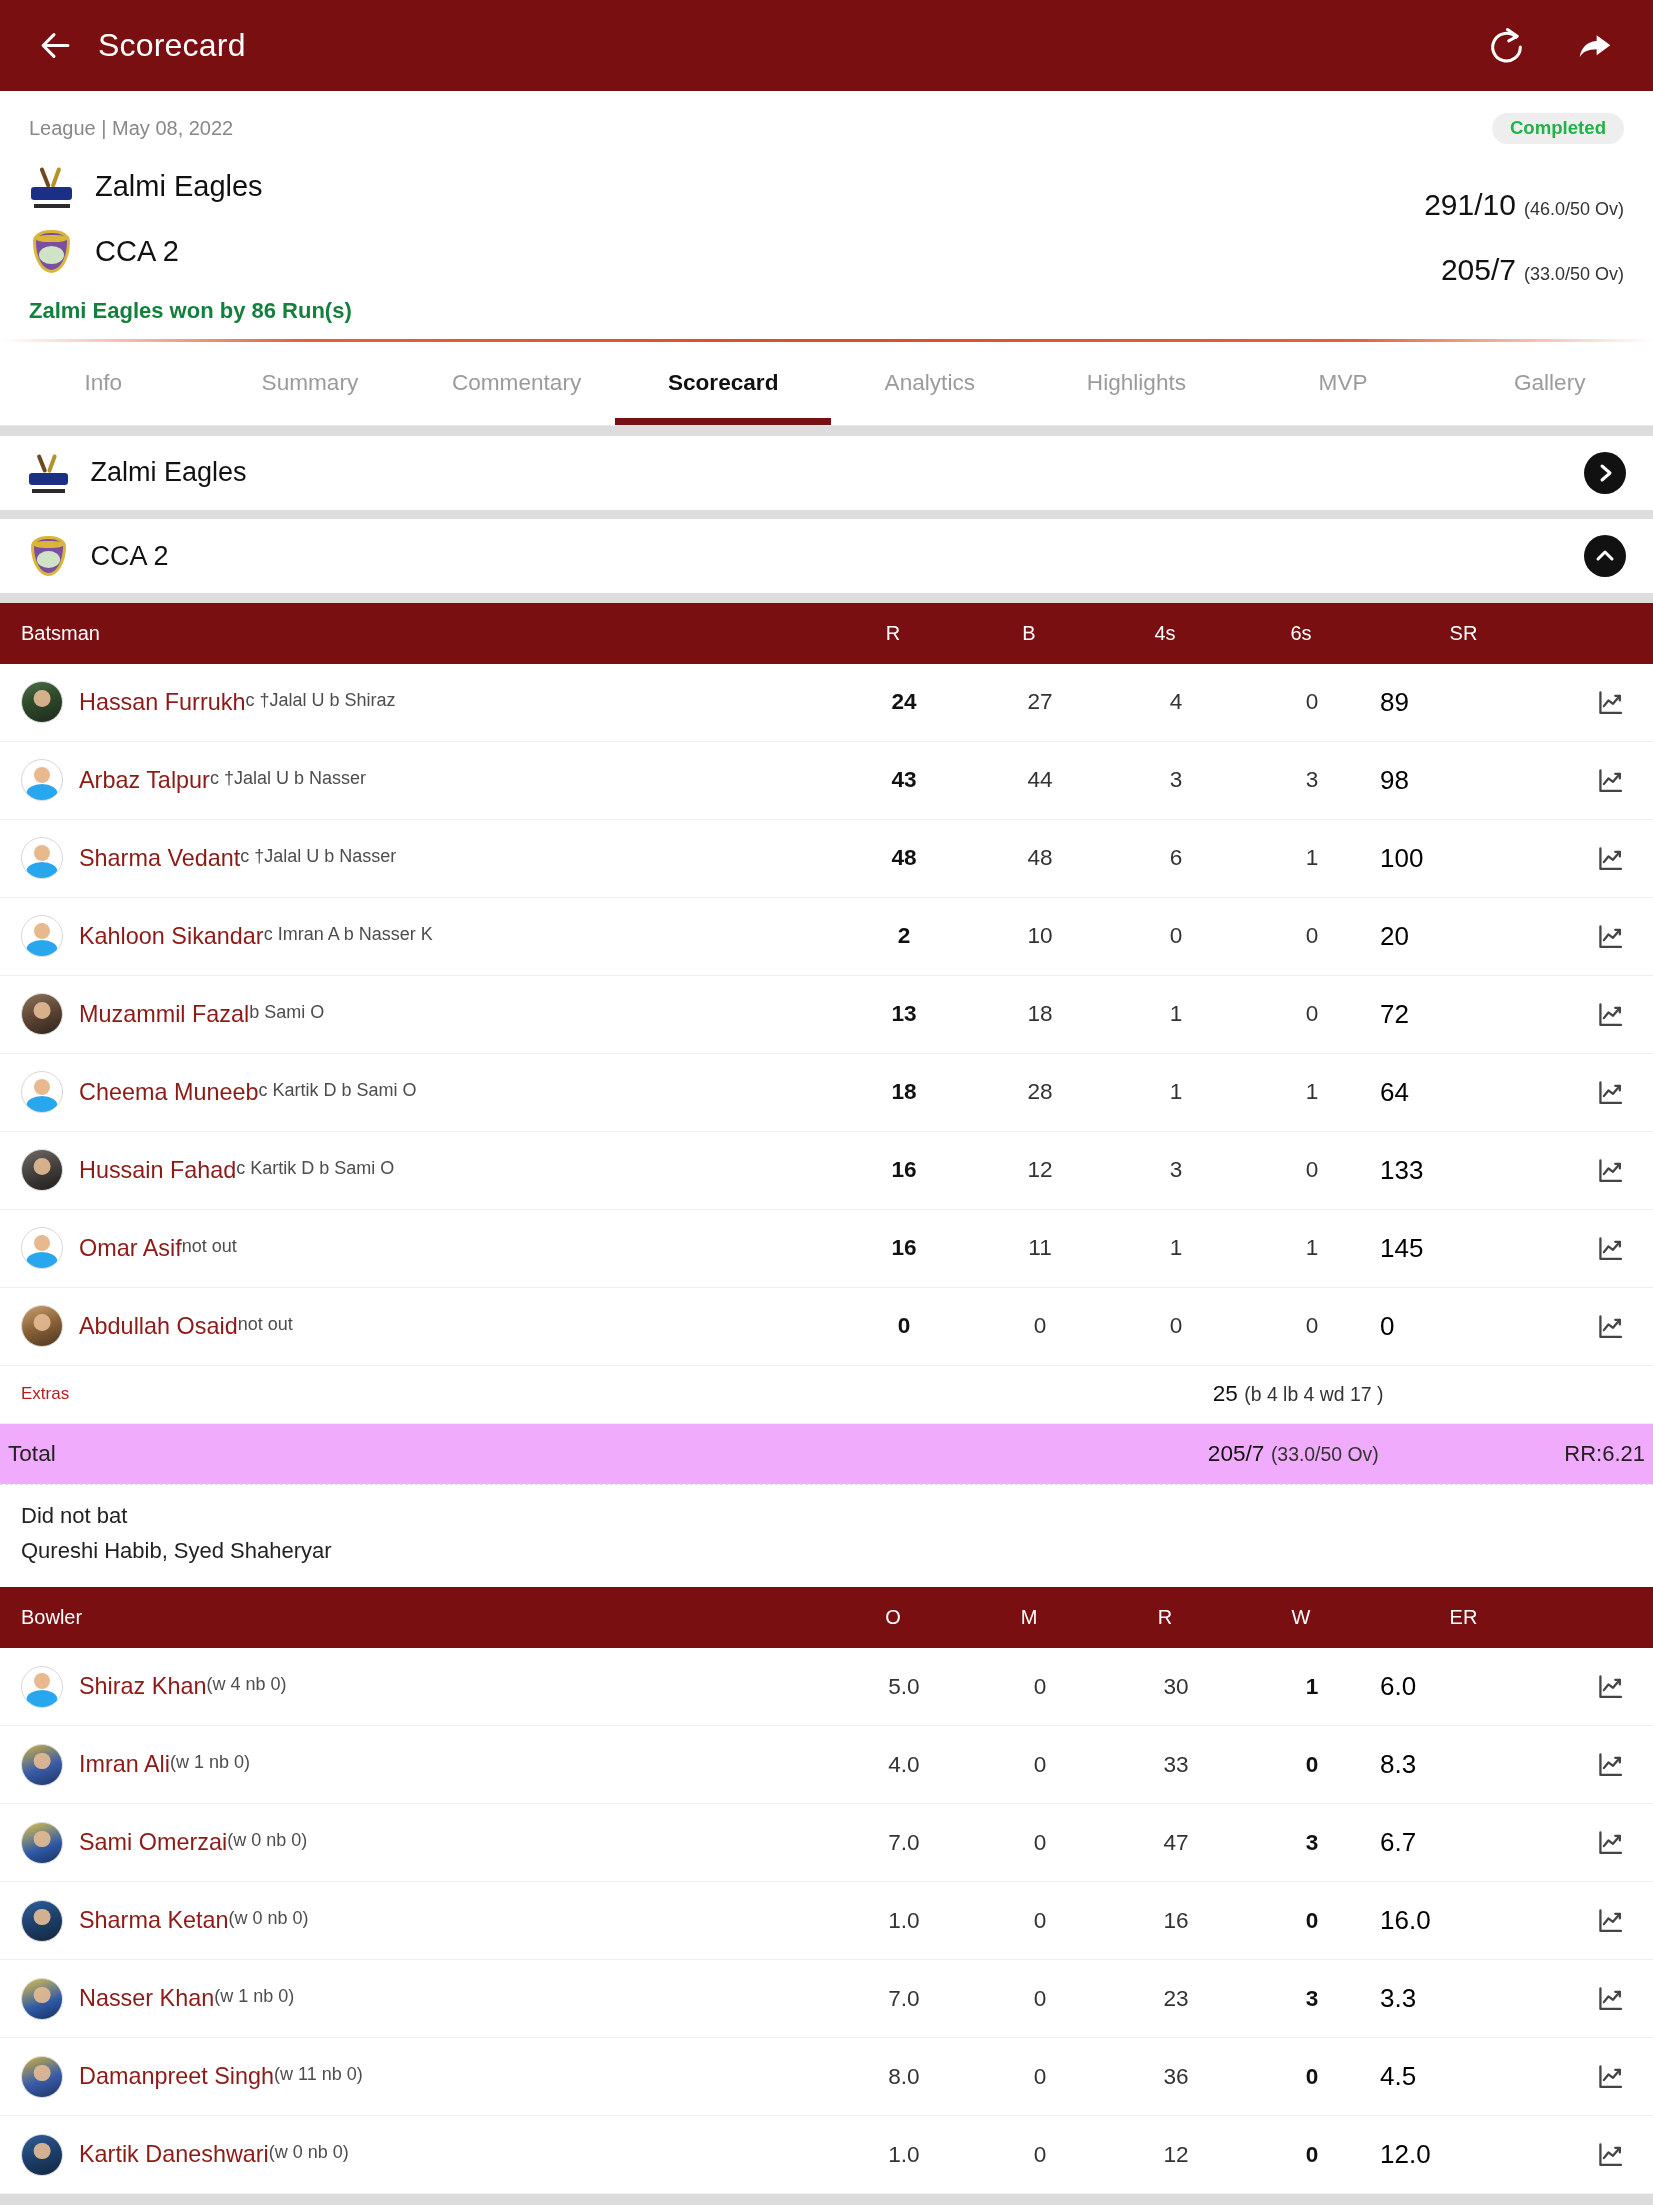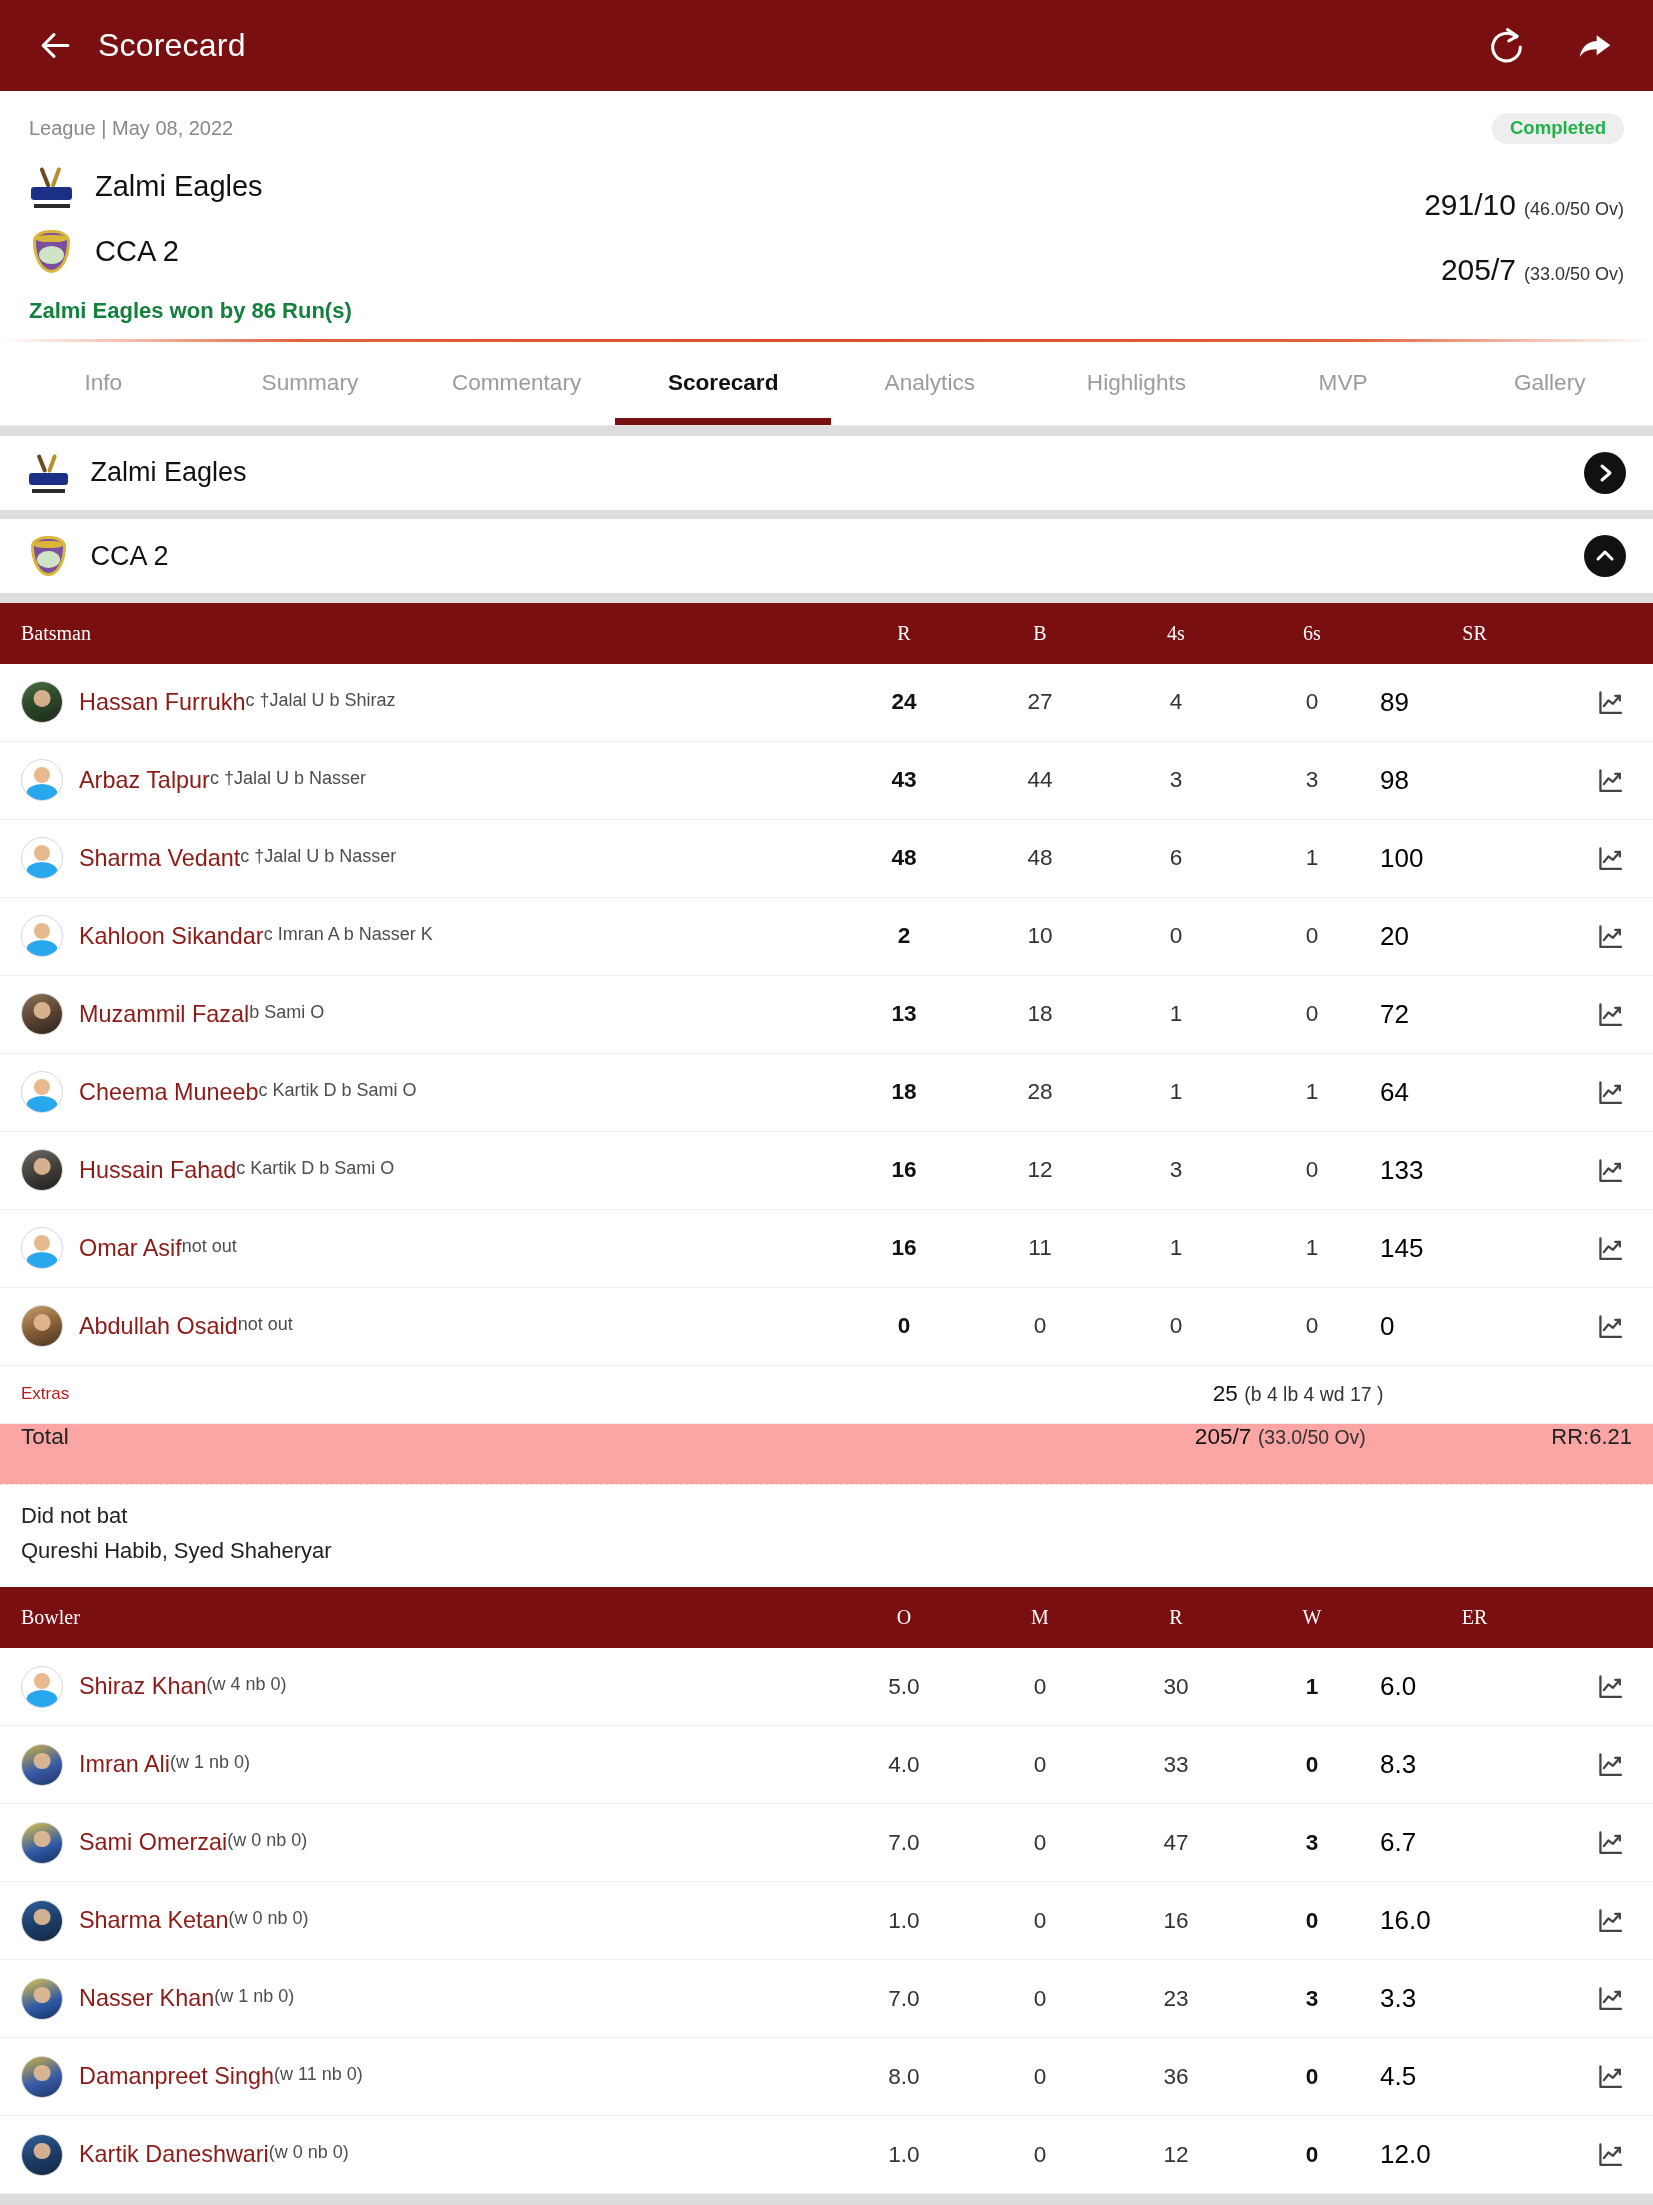--- a/index.html
+++ b/index.html
@@ -159,22 +159,21 @@
   }
 
   
   .thead {
     background: #7a0f12;
     height: 61px;
     display: flex;
     align-items: center;
     color: #ffffff;
     font-size: 20px;
-    padding: 0 0 0 21px;
-    font-family: Liberation Serif, serif;
+    padding: 0 11px 0 21px;
   }
   .thead .lbl { flex: 1; }
   .col { width: 136px; text-align: center; flex: 0 0 136px; }
   .col-sr { width: 189px; flex: 0 0 189px; text-align: center; }
   .col-icon { width: 84px; flex: 0 0 84px; }
 
   .prow {
     display: flex;
     align-items: center;
     min-height: 78px;
@@ -232,24 +231,24 @@
   }
   .extras-row .lbl { flex: 1; font-size: 17px; color: #b91c1c; }
   .extras-val {
     width: 542px; flex: 0 0 542px;
     display: flex; align-items: baseline; justify-content: center;
   }
   .extras-val .big { font-size: 22.6px; font-weight: normal; color: #111111; }
   .extras-val .small { font-size: 19.4px; color: #333333; margin-left: 6.5px; }
   .total-row {
     display: flex;
-    align-items: flex-start;
+    align-items: center;
     min-height: 60px;
-    padding: 0 21px;
-    background: #fca5a5;
+    padding: 0 8px;
+    background: #f0abfc;
   }
   .total-row .lbl { flex: 1; font-size: 22.6px; color: #222222; }
   .total-rr { font-size: 22px; color: #222222; }
 
   .dnb {
     background: #ffffff;
     padding: 14.5px 21px 19.4px 21px;
     border-top: 0.8px dashed #e2e2e2;
   }
   .dnb .h { font-size: 22px; color: #222222; line-height: 1.55; }

